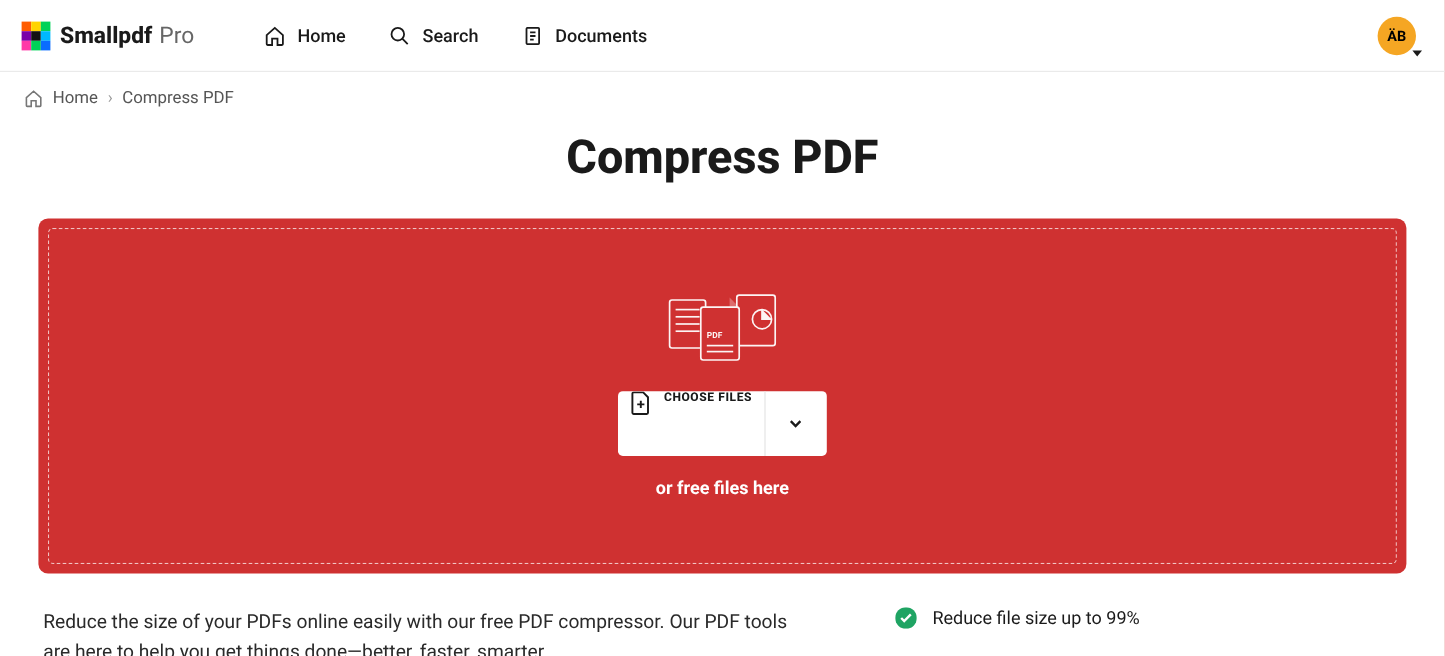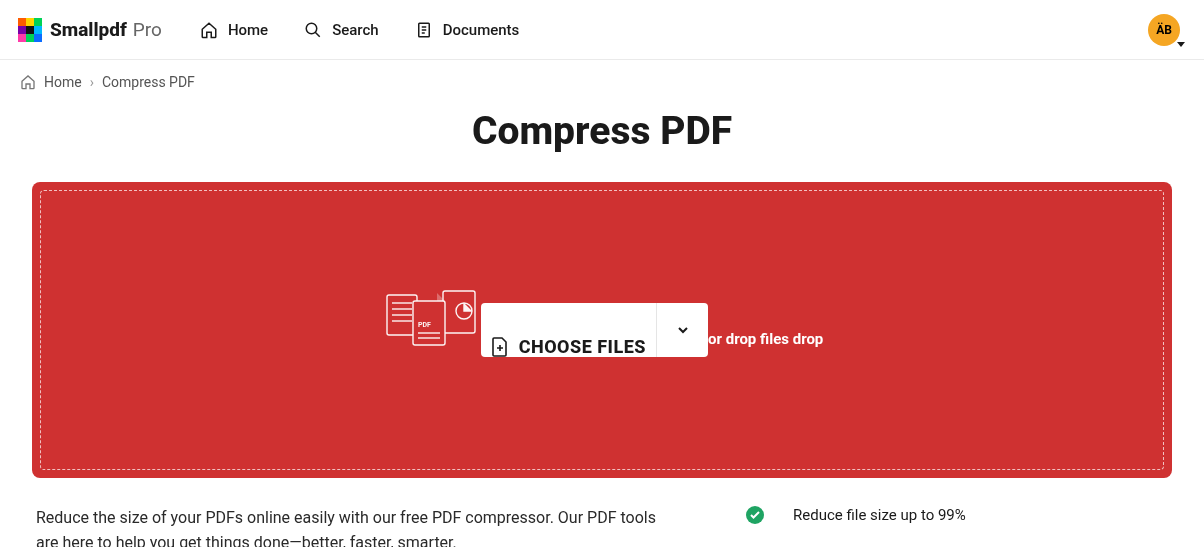--- a/index.html
+++ b/index.html
@@ -1,20 +1,20 @@
 <!DOCTYPE html>
 <html><head>
 <meta charset="utf-8">
 <style>
 * { margin: 0; padding: 0; box-sizing: border-box; }
 body { font-family: -apple-system, BlinkMacSystemFont, "Segoe UI", Roboto, Helvetica, Arial, sans-serif; color: #1a1a1a; width: 1204px; height: 547px; overflow: hidden; background: #fff; }
 
 
 .header { height: 60px; display: flex; align-items: center; padding: 0 24px 0 18px; border-bottom: 1px solid #eaeaea; position: relative; }
-.logo-box { display: flex; align-items: center; gap: 8px; margin-right: 20px; justify-content: space-between; }
+.logo-box { display: flex; align-items: center; gap: 8px; margin-right: 40px; justify-content: space-between; }
 .logo-square { width: 24px; height: 24px; display: grid; grid-template-columns: 1fr 1fr 1fr; grid-template-rows: 1fr 1fr 1fr; }
 .logo-square span { display: block; width: 100%; height: 100%; }
 .brand-name { font-weight: 800; font-size: 19px; }
 .brand-sub { font-weight: 400; font-size: 19px; color: #666; margin-left: 2px; }
 
 .nav-item { display: flex; align-items: center; gap: 10px; padding: 0 18px; height: 60px; font-size: 15px; font-weight: 500; color: #1a1a1a; cursor: pointer; position: relative; }
 .nav-item.active { color: #2563eb; }
 .nav-item.active::after { content: ""; position: absolute; left: 0; right: 0; bottom: -1px; height: 3px; background: #2563eb; }
 .nav-item svg.caret { width: 10px; height: 10px; margin-left: -2px; }
 .nav-icon { width: 18px; height: 18px; flex: 0 0 auto; }
@@ -27,31 +27,31 @@
 .breadcrumb { display: flex; align-items: center; gap: 8px; padding: 14px 20px; font-size: 14px; color: #555; }
 .breadcrumb .sep { color: #999; }
 .breadcrumb a { color: #555; cursor: pointer; }
 
 
 .page-title { text-align: center; font-size: 39px; font-weight: 800; margin: 4px 0 28px 0; }
 
 
 .content { padding: 0 32px; }
 .dropzone { background: #cf3131; border-radius: 8px; padding: 8px; }
-.dropzone-inner { border: 1px dashed rgba(255,255,255,0.7); border-radius: 4px; height: 280px; display: flex; flex-direction: row; align-items: center; justify-content: center; color: #fff; }
+.dropzone-inner { border: 1px dashed rgba(255,255,255,0.7); border-radius: 4px; height: 280px; display: flex; flex-direction: column; align-items: center; justify-content: center; color: #fff; }
 .dz-icon { margin-bottom: 18px; opacity: 0.95; }
 .choose-wrap { display: flex; background: #fff; border-radius: 4px; overflow: hidden; height: 54px; }
-.choose-btn { display: flex; align-items: flex-end; gap: 10px; padding: 0 10px; font-size: 18px; font-weight: 800; letter-spacing: 0.5px; color: #1a1a1a; cursor: pointer; }
+.choose-btn { display: flex; align-items: flex-start; gap: 10px; padding: 0 10px; font-size: 10px; font-weight: 800; letter-spacing: 0.5px; color: #1a1a1a; cursor: pointer; }
 .choose-drop { width: 52px; display: flex; align-items: center; justify-content: center; border-left: 1px solid #e5e5e5; cursor: pointer; }
 .dz-sub { margin-top: 18px; font-weight: 700; font-size: 15px; }
 
 
 .description { display: flex; padding: 28px 4px 0 4px; gap: 80px; }
 .desc-left { flex: 0 0 630px; font-size: 16px; line-height: 1.55; color: #2a2a2a; }
-.benefit { display: flex; align-items: center; gap: 29px; font-size: 15px; }
+.benefit { display: flex; align-items: center; gap: 13px; font-size: 15px; }
 .benefit svg { flex: 0 0 auto; }
 
 .apps-icon { display: grid; grid-template-columns: repeat(3, 4px); grid-template-rows: repeat(3, 4px); gap: 2px; }
 .apps-icon span { width: 4px; height: 4px; background: #2563eb; border-radius: 1px; }
 </style>
 </head>
 <body>
 
 <div class="header">
   <div class="logo-box">
@@ -144,21 +144,21 @@
               <line x1="6" y1="11" x2="12" y2="11"></line>
             </svg>
           <span>CHOOSE FILES</span>
         </div>
         <div class="choose-drop">
           <svg width="14" height="14" viewBox="0 0 14 14">
               <path d="M3 5l4 4 4-4" fill="none" stroke="#1a1a1a" stroke-width="2"></path>
             </svg>
         </div>
       </div>
-      <div class="dz-sub">or drop files drop</div>
+      <div class="dz-sub">or free files here</div>
     </div>
   </div>
 
   <div class="description">
     <div class="desc-left">Reduce the size of your PDFs online easily with our free PDF compressor. Our PDF tools are here to help you get things done—better, faster, smarter.</div>
     <div>
       <div class="benefit">
         <svg width="18" height="18" viewBox="0 0 18 18">
             <circle cx="9" cy="9" r="9" fill="#1fa463"></circle>
             <path d="M5 9l2.5 2.5L13 6" stroke="#fff" stroke-width="2" fill="none"></path>

